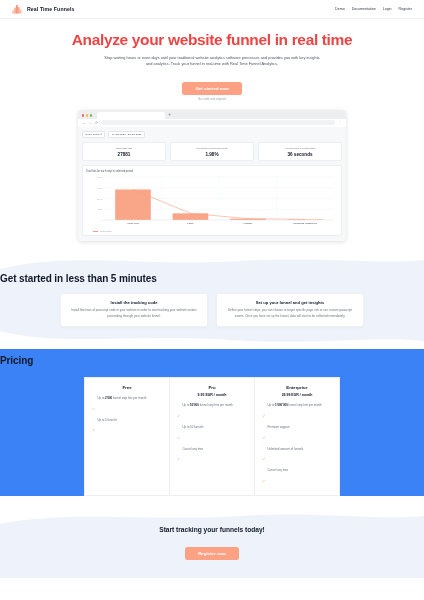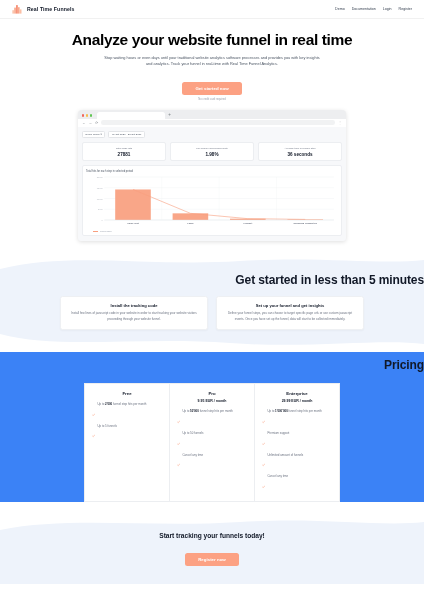--- a/index.html
+++ b/index.html
@@ -24,21 +24,21 @@
   .brand { display:flex; align-items:center; gap:4px; }
   .brand-logo { display:block; }
   .brand-name { font-size:5.2px; font-weight:bold; letter-spacing:.1px; color:#111827; }
   .nav { display:flex; align-items:center; gap:7px; }
   .nav a { font-size:3.6px; color:#374151; text-decoration:none; }
 
   
   .hero { padding:12px 40px 0; text-align:center; }
   .hero h1 {
     font-size:15.5px; font-weight:bold; letter-spacing:-.35px;
-    color:#000000; line-height:1.15;
+    color:#ef4444; line-height:1.15;
   }
   .hero p.sub {
     margin:6px auto 0; max-width:222px;
     font-size:3.9px; line-height:1.65; color:#4b5563;
   }
   .cta-wrap { margin-top:8px; }
   .btn-primary {
     display:inline-block; background:#fca183; color:#fff;
     border:none; border-radius:2.5px;
     font-size:4.4px; font-weight:bold;
@@ -106,21 +106,21 @@
   .legend-line { width:5px; height:1px; background:#f89e7e; }
   .legend-txt { font-size:2.3px; color:#9ca3af; }
 
   
   .band-blue {
     margin-top:12px; background:#eef3fb;
     padding:14px 0 4px; position:relative;
   }
   .wave-top, .wave-bot { display:block; width:100%; }
   .section-title {
-    text-align:right; font-size:12px; font-weight:bold;
+    text-align:left; font-size:10px; font-weight:bold;
     color:#111827; letter-spacing:-.1px;
   }
   .cards2 {
     display:flex; justify-content:center; gap:8px;
     margin-top:9px; padding:0 60px;
   }
   .card {
     flex:1; background:#fff; border:1px solid #eef0f3; border-radius:2.5px;
     padding:6px 6px 7px; text-align:center;
     box-shadow:0 1px 2px rgba(17,24,39,.035);

